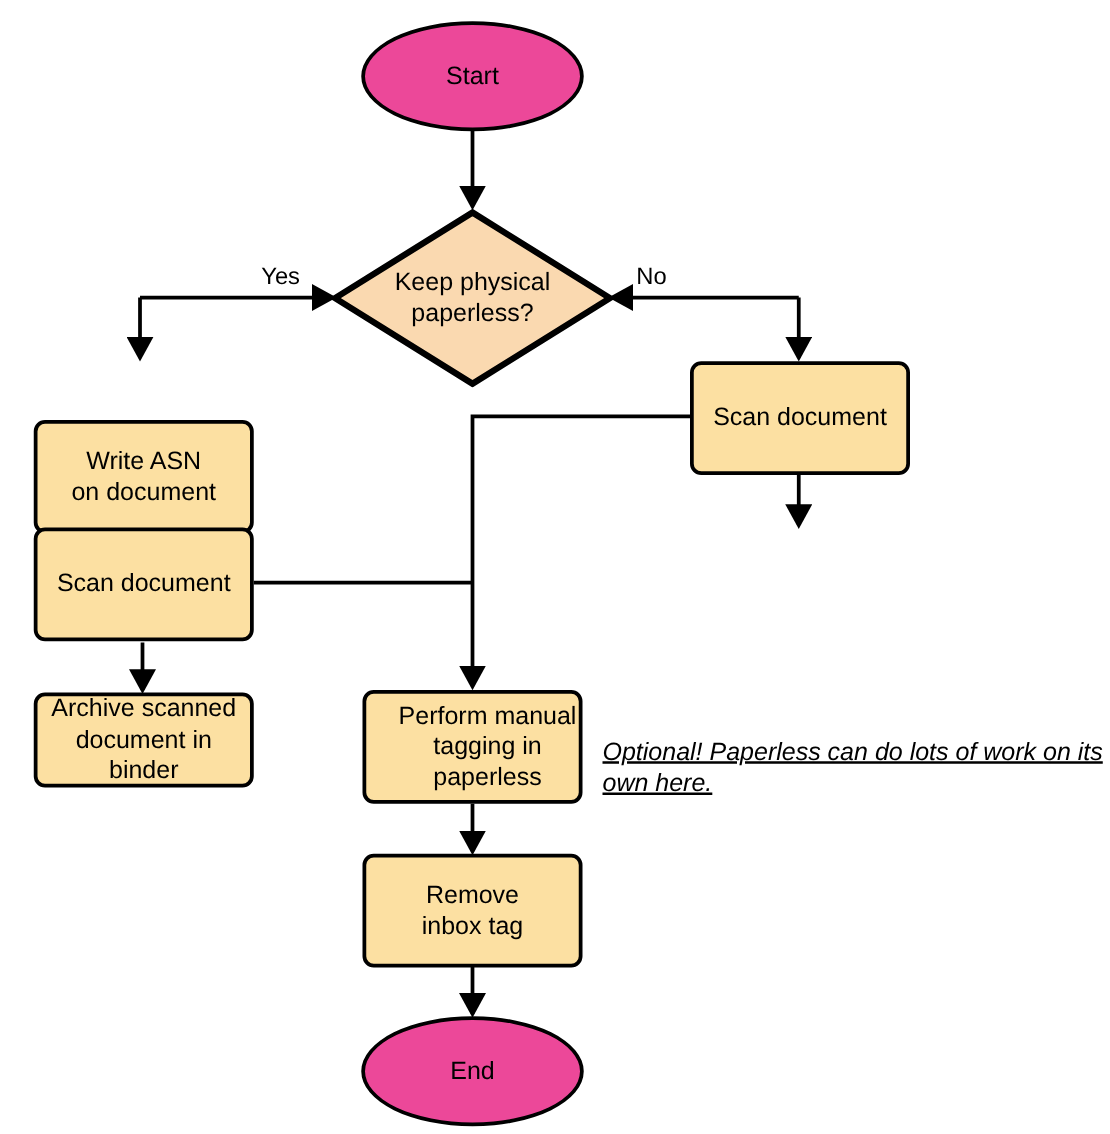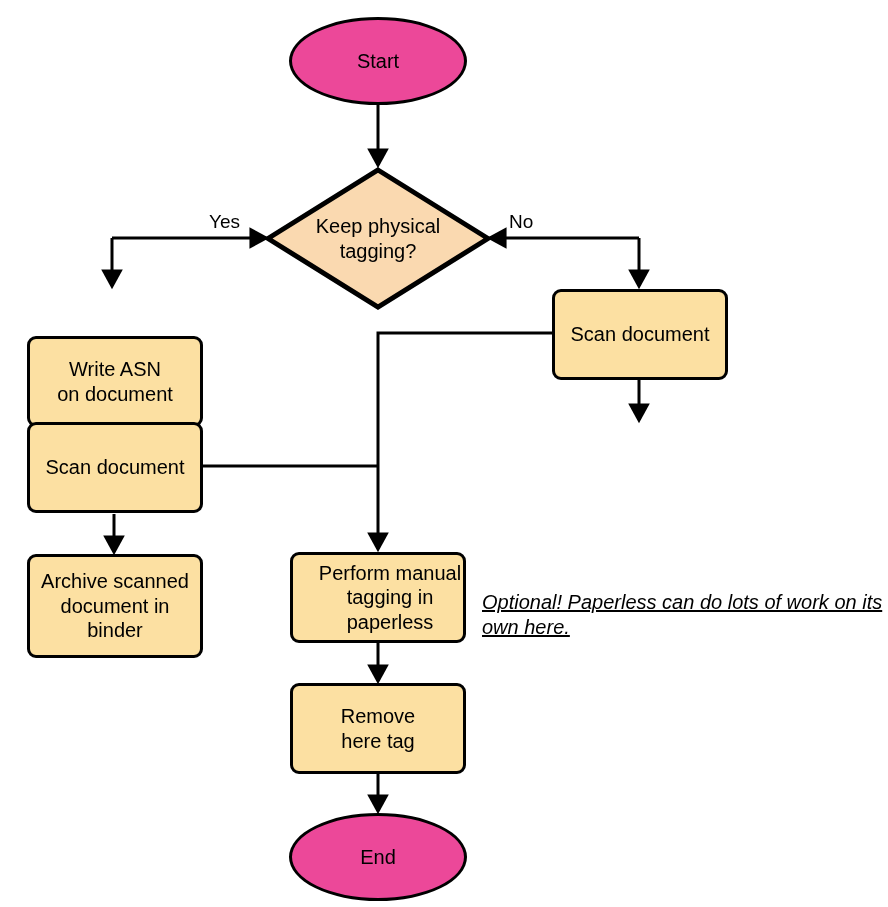--- a/index.html
+++ b/index.html
@@ -120,55 +120,55 @@
 
   <div class="node node-terminator" style="left:289px; top:17px; width:178px; height:88px;">
     <span>Start</span>
   </div>
 
   <div class="node node-decision" style="left:265px; top:167px; width:226px; height:143px;">
     <svg class="decision-shape" viewBox="0 0 226 143" preserveAspectRatio="none" aria-hidden="true">
       <polygon points="113,3 223,71.5 113,140 3,71.5" fill="#fad9b0" stroke="#000000" stroke-width="5" vector-effect="non-scaling-stroke" stroke-linejoin="miter"></polygon>
     </svg>
     <span class="decision-label">Keep physical
-tagging?</span>
+paperless?</span>
   </div>
 
   <div class="edge-label" style="left:209px; top:211px;">Yes</div>
   <div class="edge-label" style="left:509px; top:211px;">No</div>
 
   <div class="node node-process" style="left:27px; top:289px; width:176px; height:91px;margin-top:47px;">
     <span>Write ASN
 on document</span>
   </div>
 
   <div class="node node-process" style="left:27px; top:422px; width:176px; height:91px;">
     <span>Scan document</span>
   </div>
 
-  <div class="node node-process" style="left:27px; top:554px; width:176px; height:104px;">
+  <div class="node node-process" style="left:27px; top:554px; width:176px; height:76px;">
     <span>Archive scanned
 document in
 binder</span>
   </div>
 
   <div class="node node-process" style="left:552px; top:289px; width:176px; height:91px;">
     <span>Scan document</span>
   </div>
 
 
   <div class="node node-process" style="left:290px; top:552px; width:176px; height:91px;padding-left:24px;">
     <span>Perform manual
 tagging in
 paperless</span>
   </div>
 
   <div class="node node-process" style="left:290px; top:683px; width:176px; height:91px;">
     <span>Remove
-here tag</span>
+inbox tag</span>
   </div>
 
   <div class="node node-terminator" style="left:289px; top:813px; width:178px; height:88px;">
     <span>End</span>
   </div>
 
   <div class="note" style="left:482px; top:590px;">Optional! Paperless can do lots of work on its own here.</div>
 
 </div>
 

